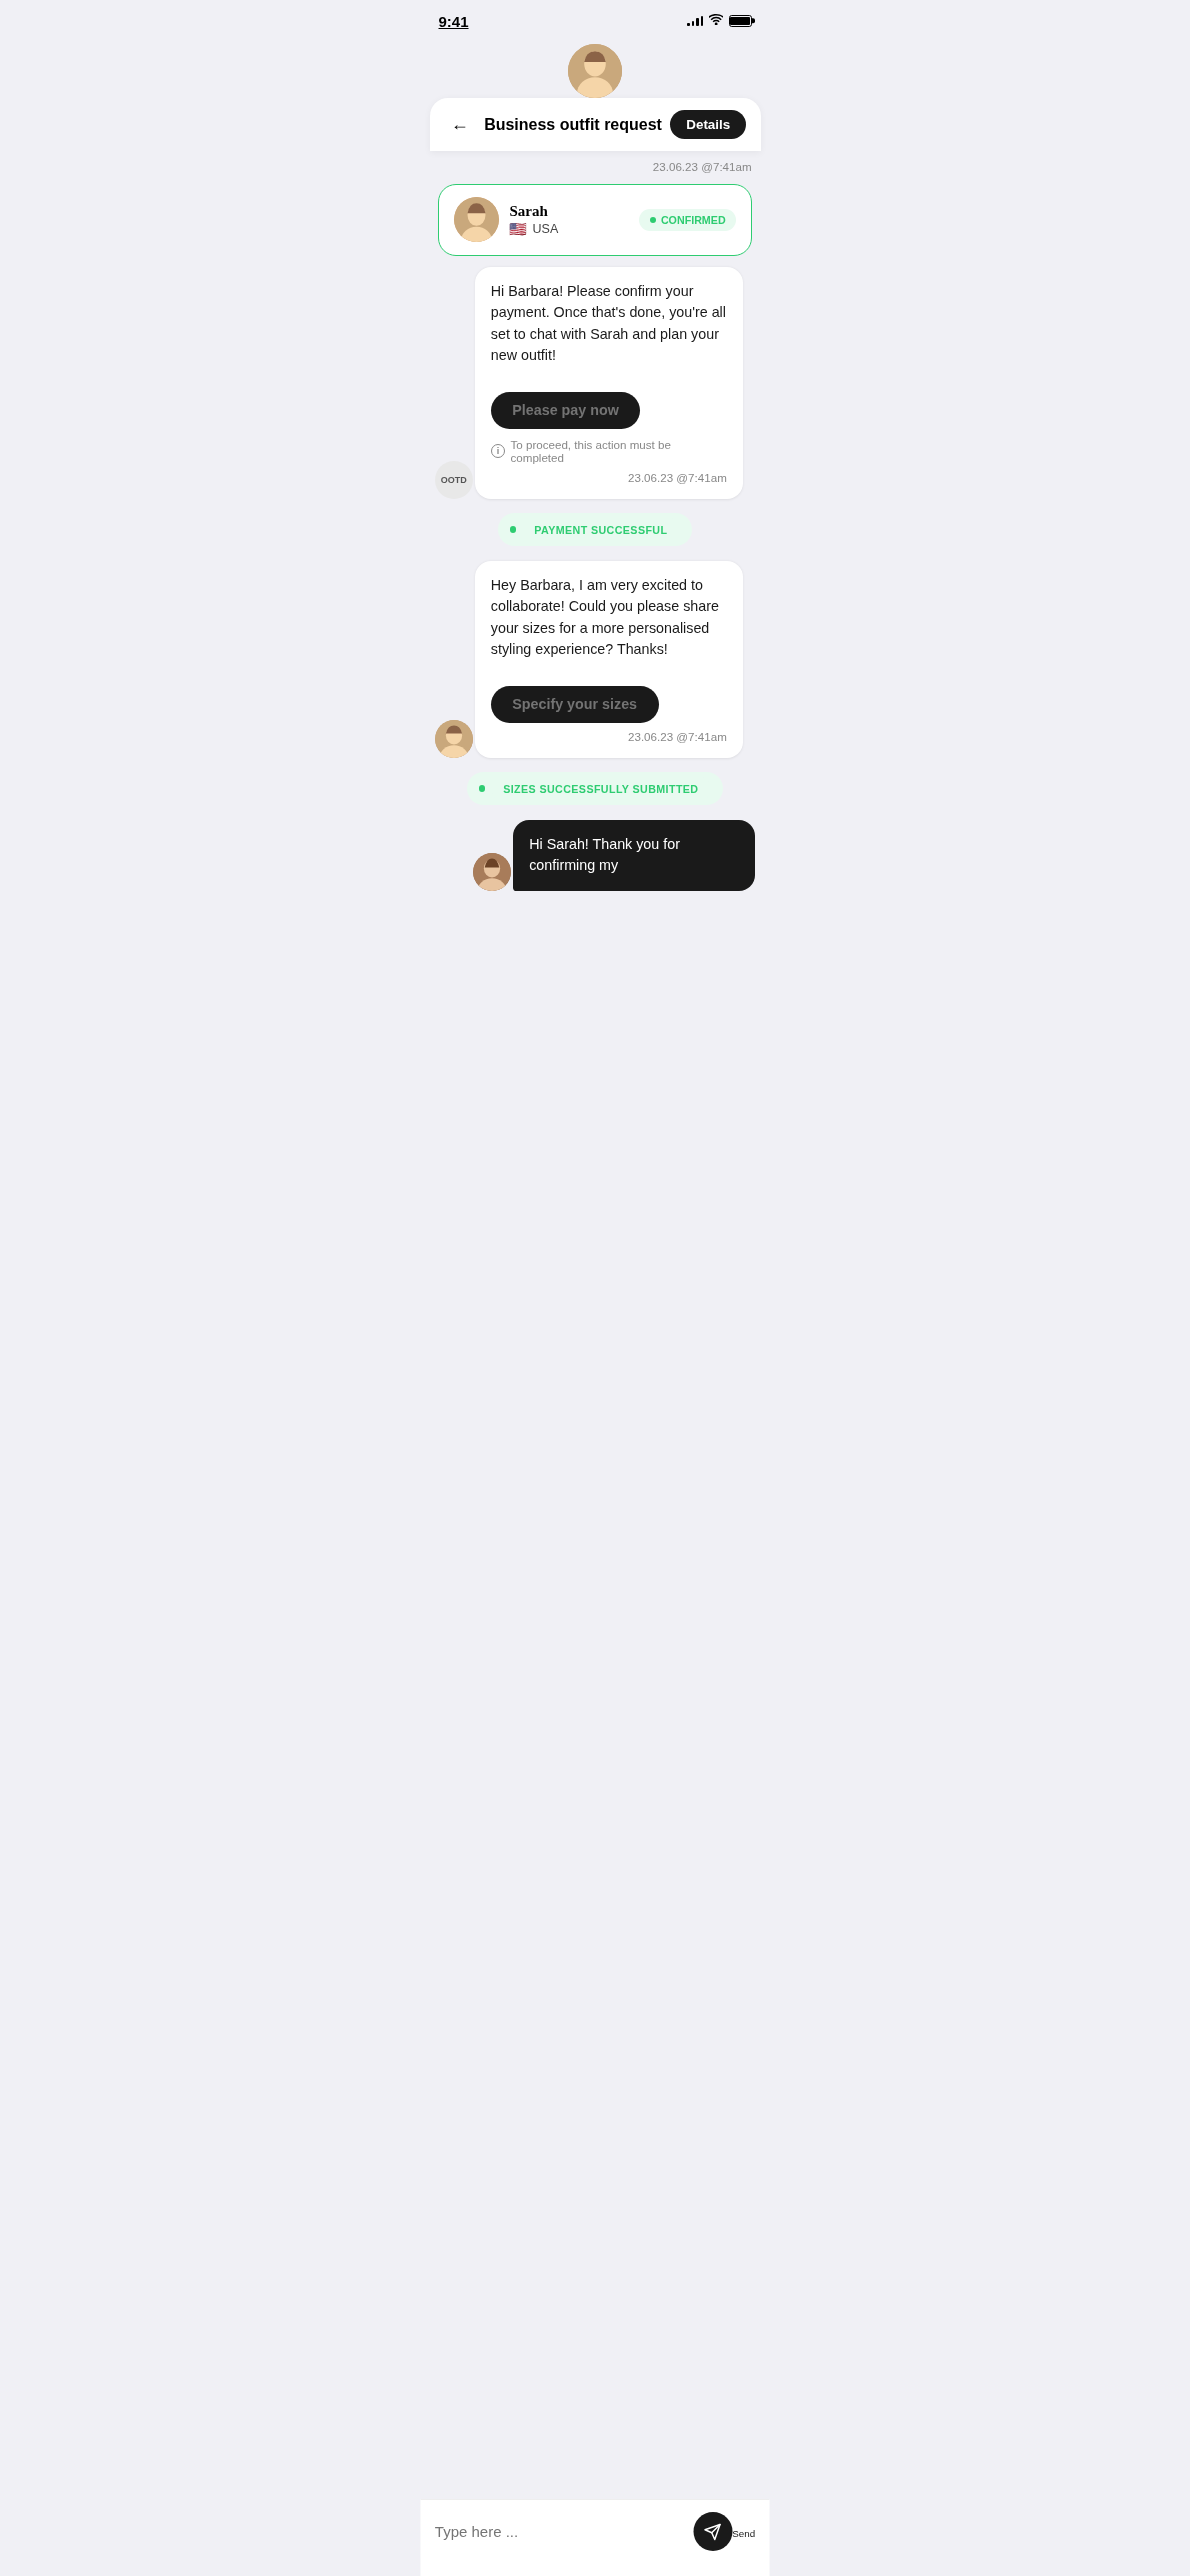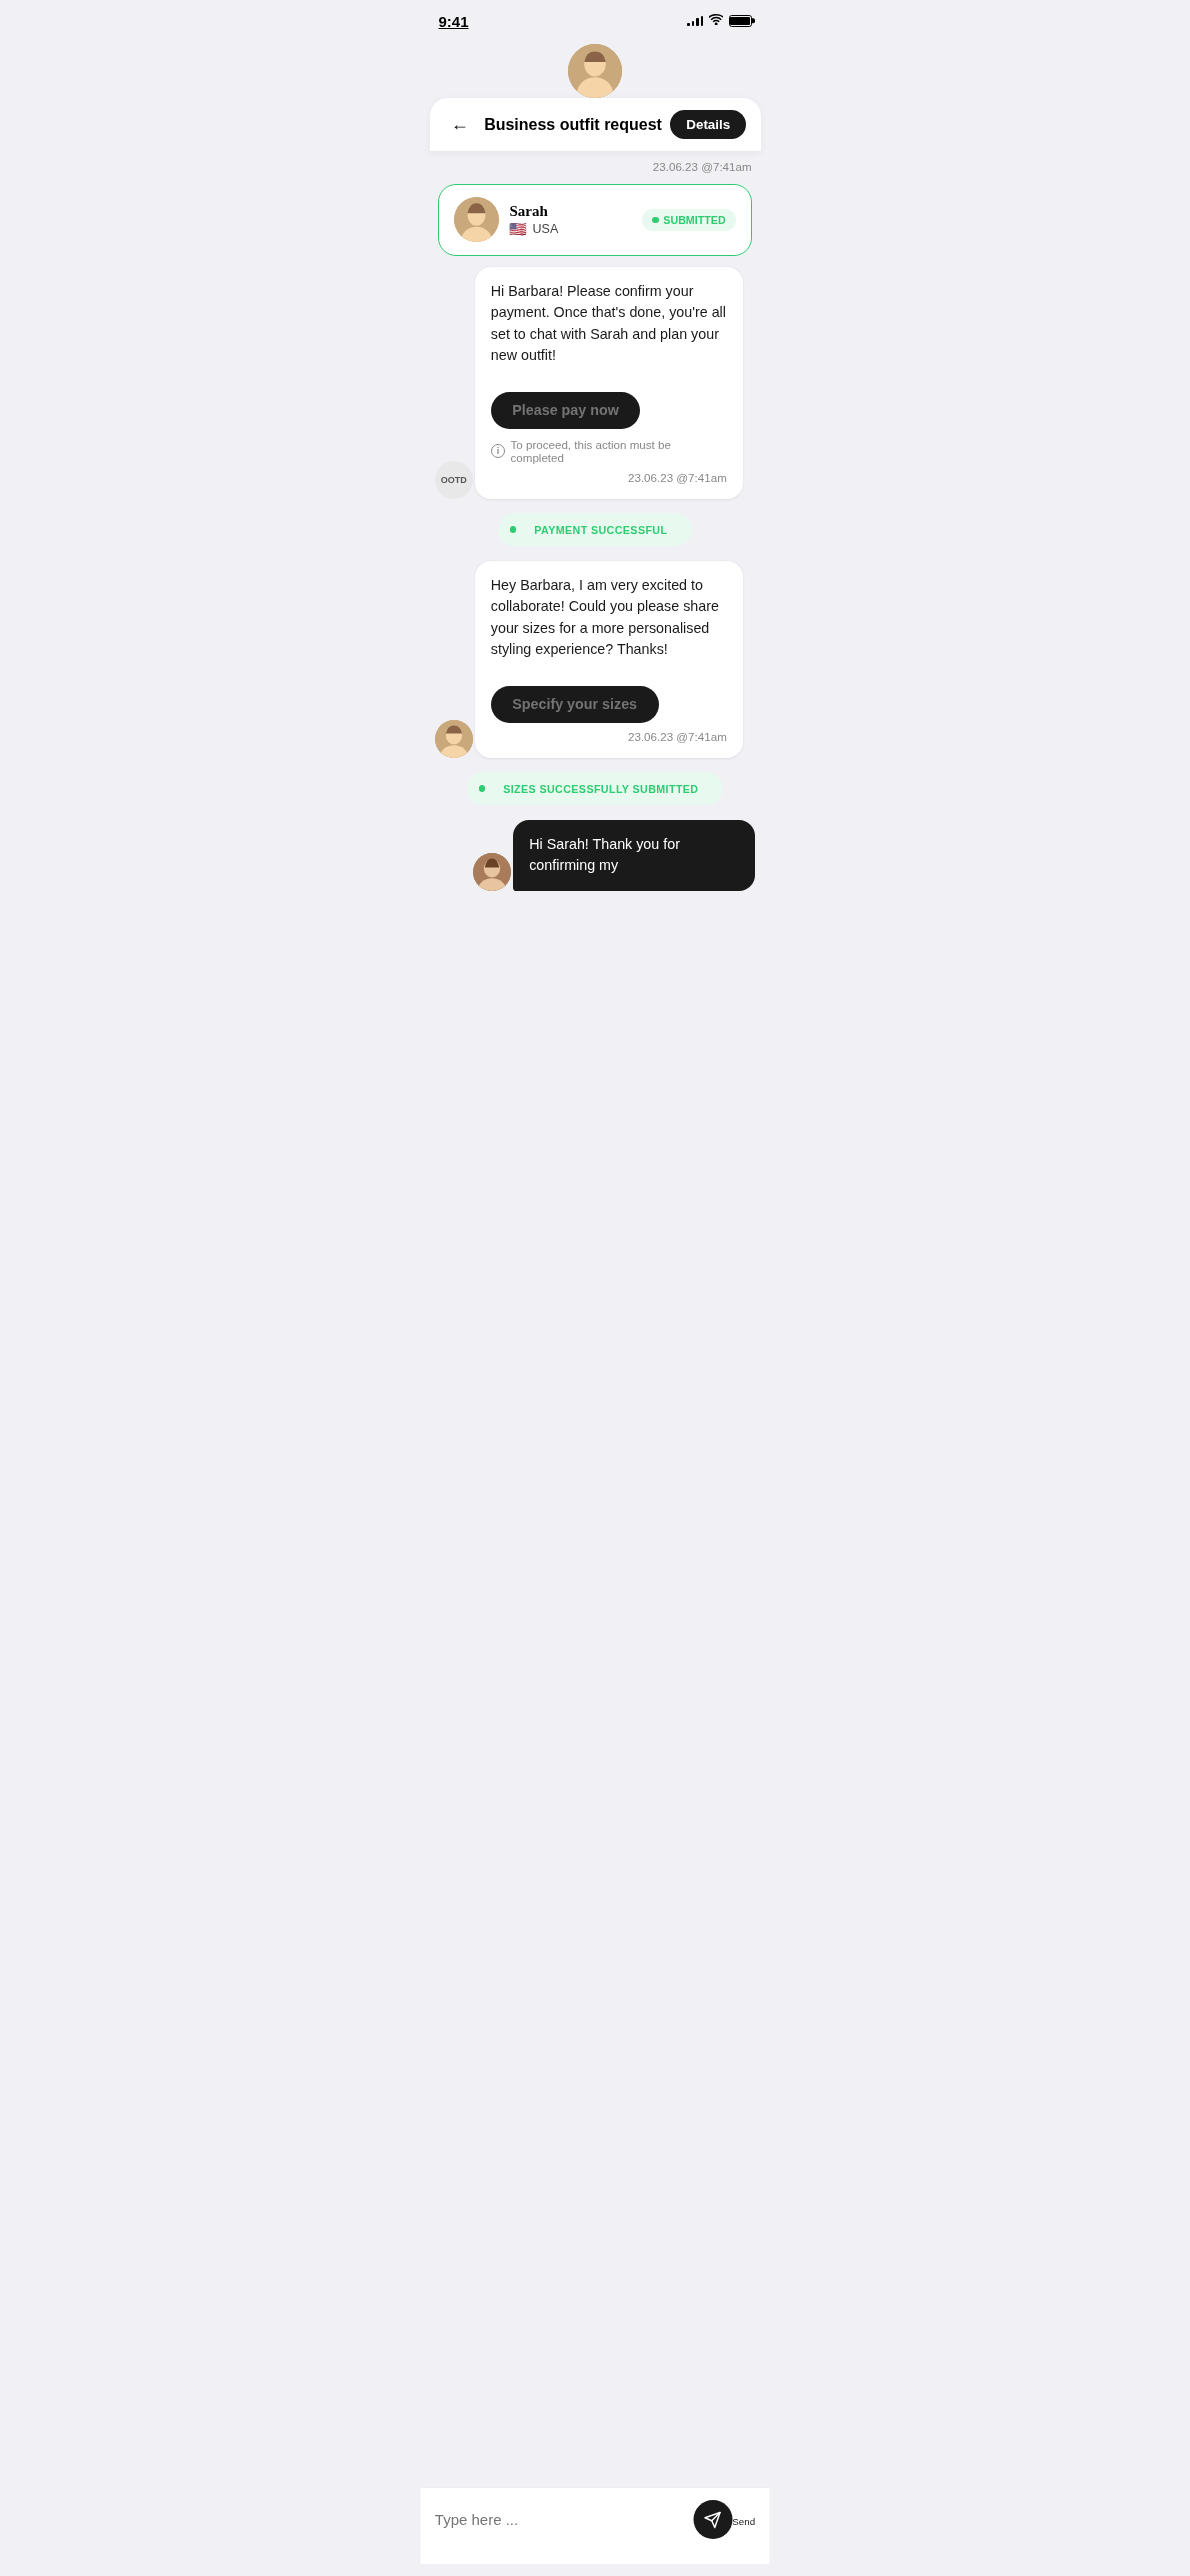--- a/index.html
+++ b/index.html
@@ -310,21 +310,21 @@
       padding: 14.3px 16px;
       color: #fff;
       font-size: 14.3px;
       line-height: 1.5;
       max-width: 242px;
     }
 
     
     .input-area {
       position: fixed;
-      bottom: 12px;
+      bottom: 0;
       left: 50%;
       transform: translateX(-50%);
       width: 349px;
       background: #fff;
       padding: 12.5px 14.3px 25px;
       display: flex;
       gap: 28px;
       border-top: 0.9px solid #eee;
     }
     .text-input {
@@ -446,21 +446,21 @@
         <div class="profile-info">
           <div class="name">Sarah</div>
           <div class="country">
             <span class="flag-emoji">🇺🇸</span>
             <span>USA</span>
           </div>
         </div>
       </div>
       <div class="confirmed-badge">
         <div class="confirmed-dot"></div>
-        <span>SUBMITTED</span>
+        <span>CONFIRMED</span>
       </div>
     </div>
 
     <div class="chat-row">
       <div class="bot-avatar">
         <span>OOTD</span>
       </div>
       <div>
         <div class="bubble">
           <div class="bubble-text">Hi Barbara! Please confirm your payment. Once that's done, you're all set to chat with Sarah and plan your new outfit!</div>

